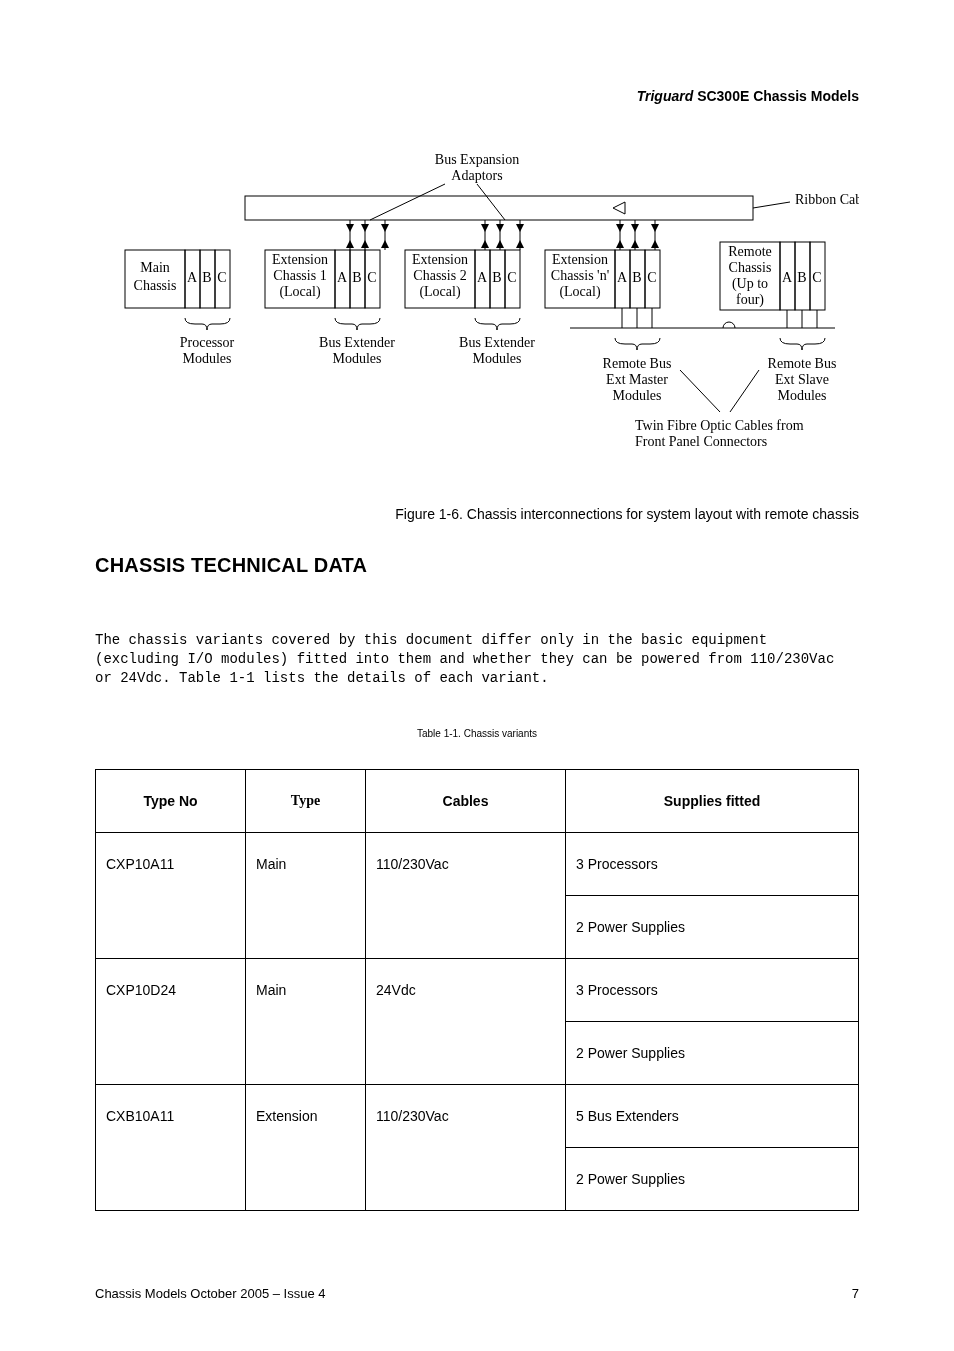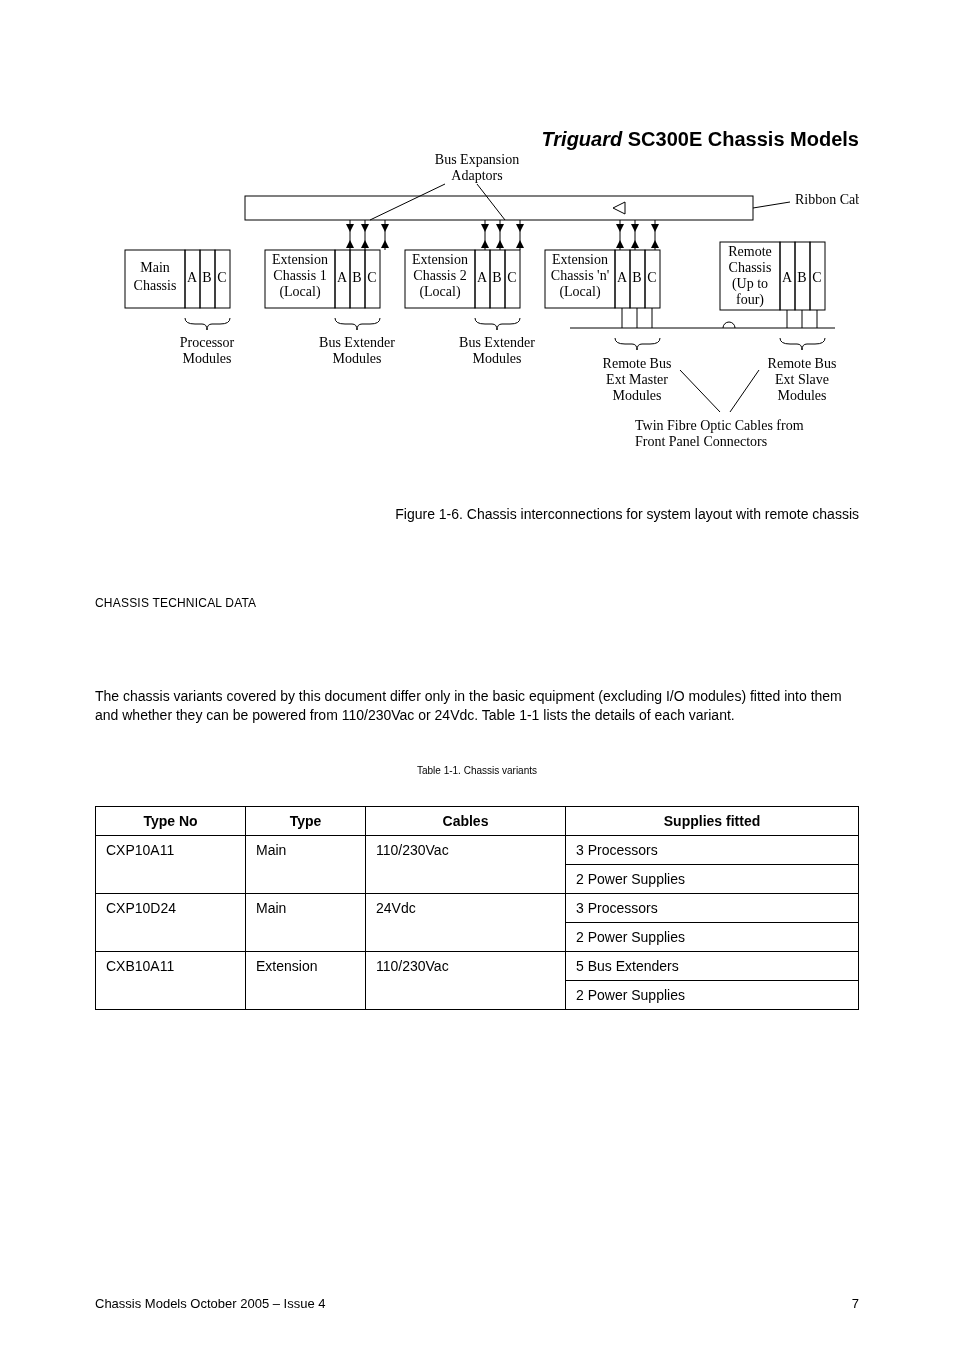--- a/index.html
+++ b/index.html
@@ -9,24 +9,23 @@
       height: 1351px;
       background: #fff;
       color: #000;
       position: relative;
       padding: 80px 95px 50px 95px;
     }
     .header-title {
       position: absolute;
       top: 88px;
       right: 95px;
-      font-size: 20px;
+      font-size: 14px;
       font-weight: bold;
       font-style: normal;
-      margin-top: 40px;
     }
     .header-title .italic { font-style: italic; font-weight: bold; }
     .diagram-wrap {
       margin-top: 72px;
       width: 100%;
       display: flex;
       justify-content: center;
       text-decoration: underline;
     }
     .diagram { display: block; }
@@ -34,57 +33,58 @@
       font-family: "Times New Roman", Times, serif;
       font-size: 14px;
       fill: #000;
     }
     .figure-caption {
       text-align: right;
       margin-top: 34px;
       font-size: 14px;
     }
     .section-heading {
-      margin-top: 74px;
-      font-size: 12px;
-      font-weight: normal;
+      margin-top: 32px;
+      font-size: 20px;
+      font-weight: bold;
       letter-spacing: 0.2px;
     }
     .body-text {
-      margin-top: 77px;
+      margin-top: 54px;
       font-size: 14px;
       line-height: 1.35;
+      font-family: Liberation Mono, monospace;
     }
     .table-caption {
       text-align: center;
       margin-top: 40px;
       font-size: 10px;
     }
     table.chassis {
       margin-top: 30px;
       width: 100%;
       border-collapse: collapse;
       font-size: 14px;
     }
     table.chassis th, table.chassis td {
       border: 1px solid #000;
-      padding: 6px 10px;
+      padding: 23px 10px;
       text-align: left;
       vertical-align: top;
     }
     table.chassis th {
       font-weight: bold;
       text-align: center;
     }
     table.chassis th:nth-child(1){ width: 150px; text-align: center;}
-    table.chassis th:nth-child(2){ width: 120px; }
+    table.chassis th:nth-child(2){ width: 120px; font-family: Liberation Serif, serif; }
     table.chassis th:nth-child(3){ width: 200px; }
     .footer {
       position: absolute;
-      bottom: 40px;
+      bottom: 50px;
       left: 95px;
       right: 95px;
       font-size: 13px;
       display: flex;
       justify-content: space-between;
     }
   </style>
 </head>
 <body>
 

